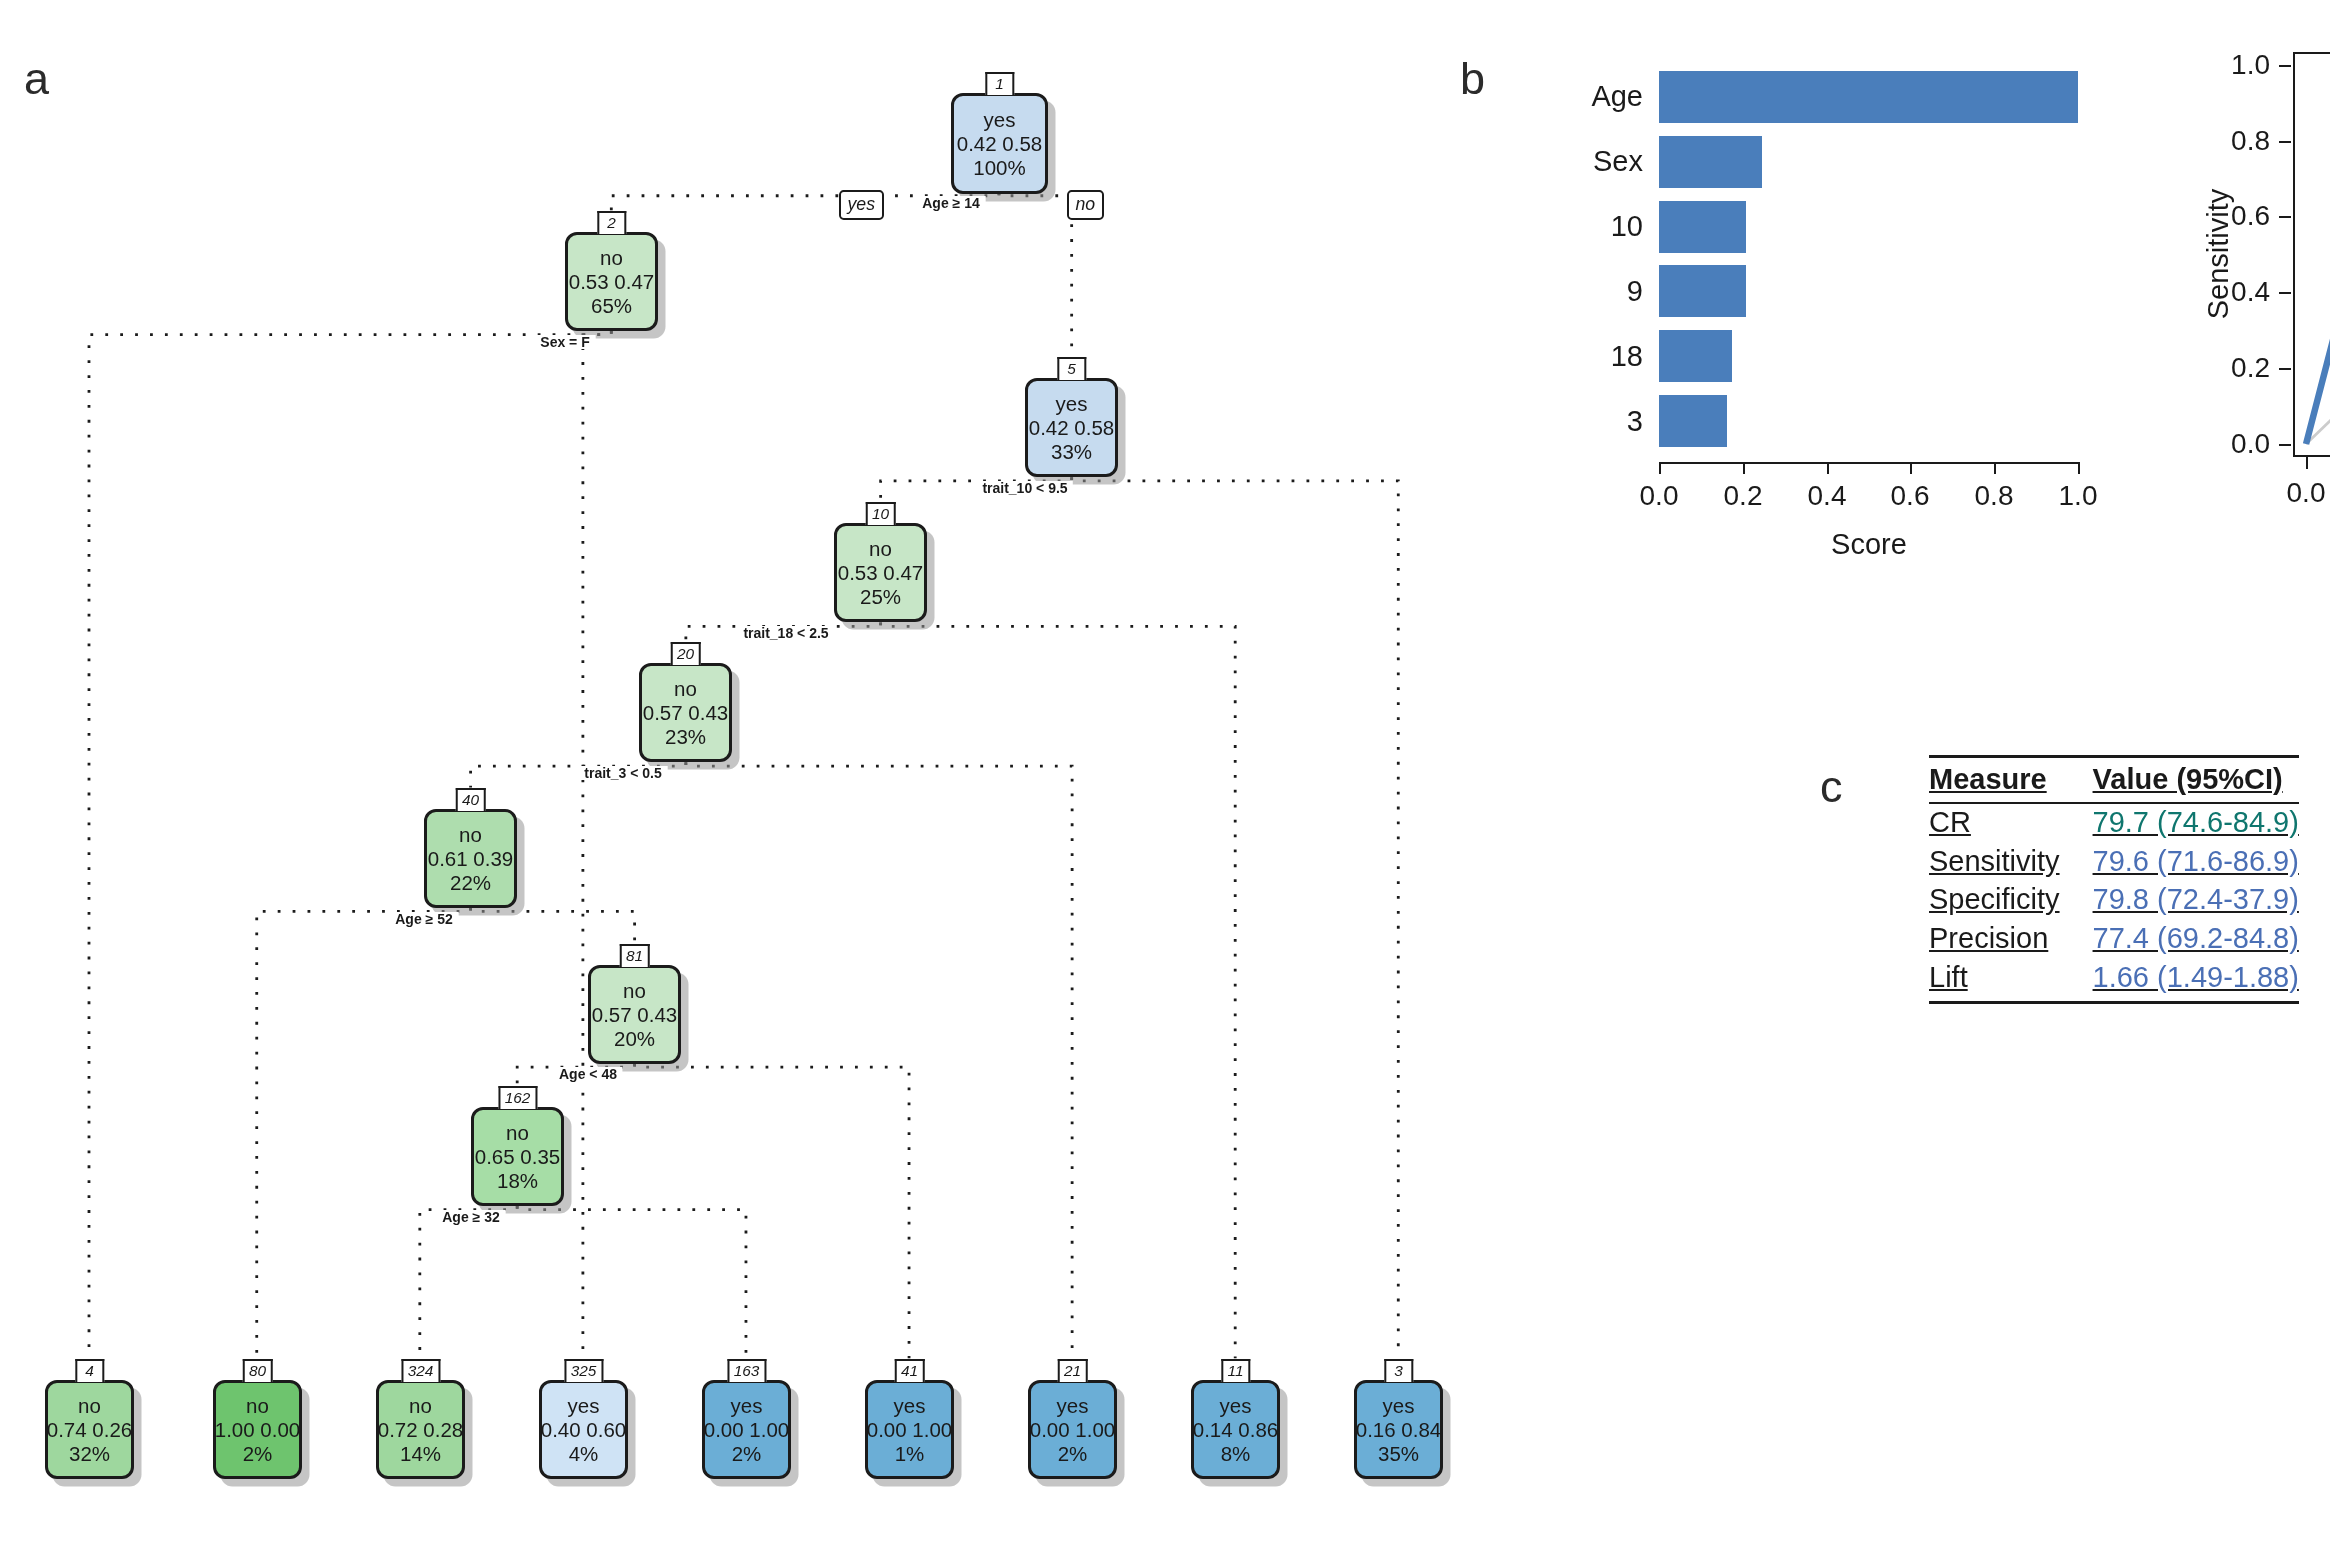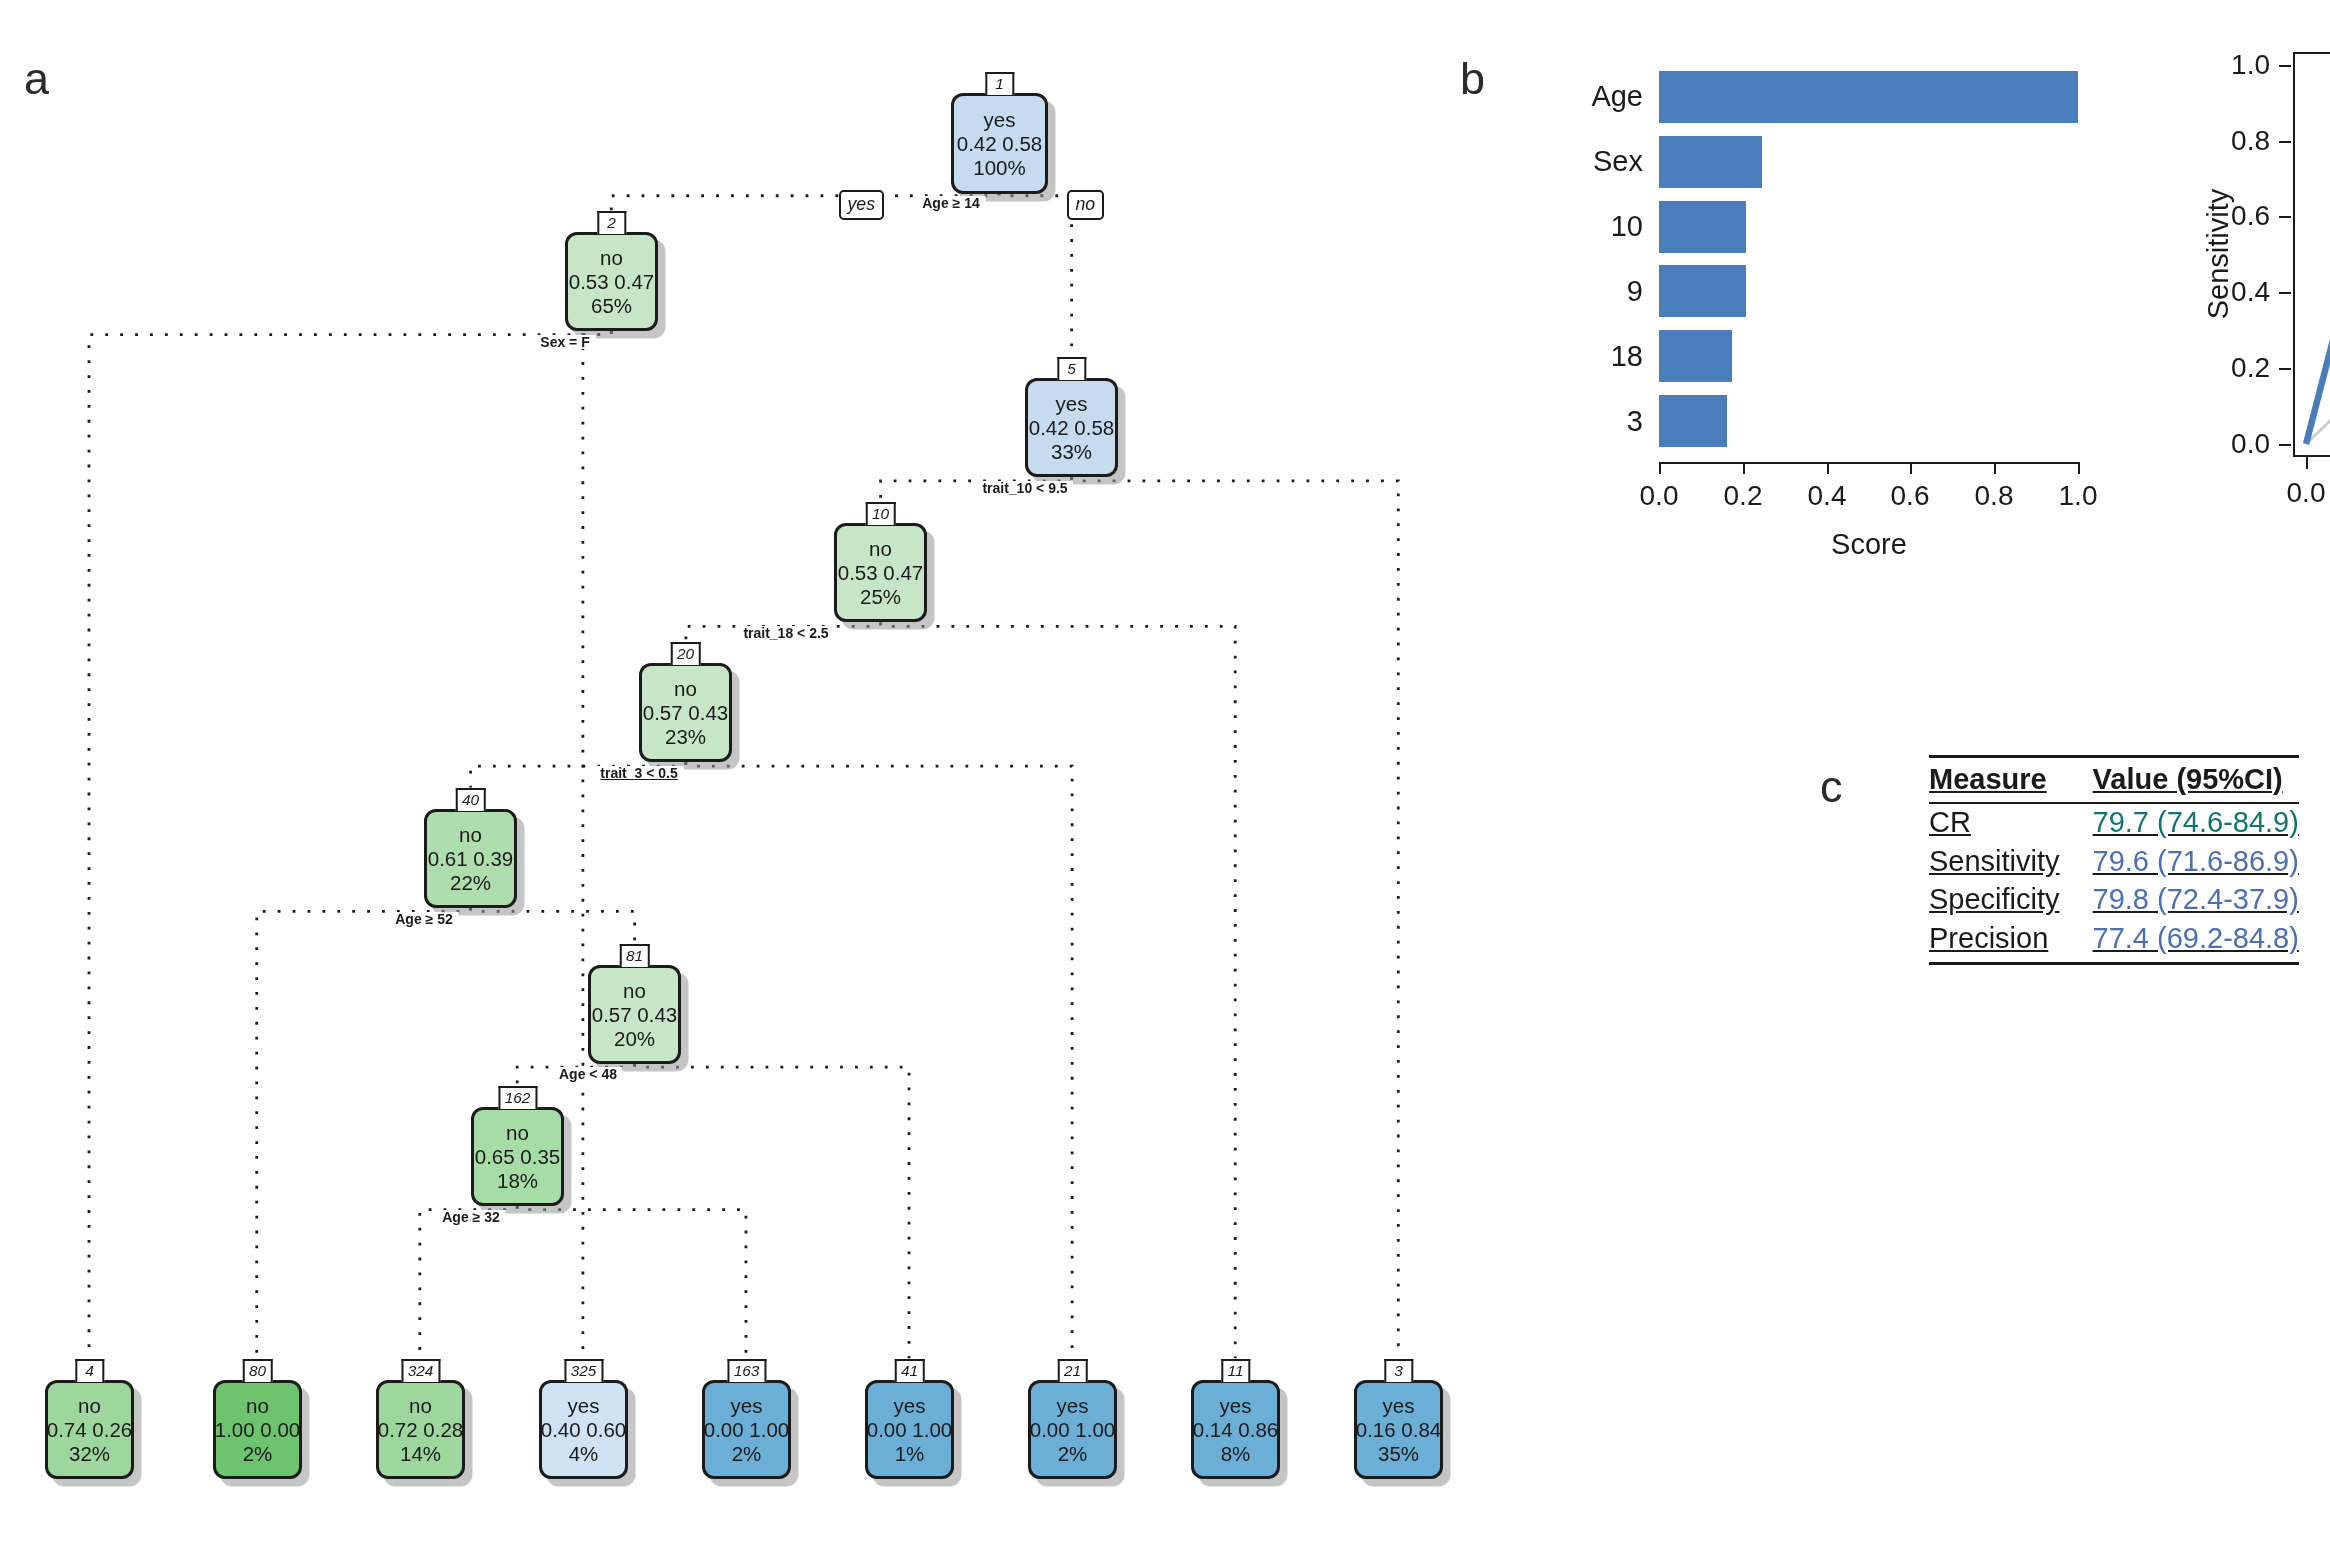--- a/index.html
+++ b/index.html
@@ -215,21 +215,21 @@
           <div class="ln">0.16 0.84</div>
           <div class="ln">35%</div>
         </div>
       </div>
     </div>
   <div id="tree-splits">
       <div class="split" style="left: 951px; top: 196px; transform: translate(-50%, 0px);">Age ≥ 14</div>
       <div class="split" style="left: 565px; top: 335px; transform: translate(-50%, 0px);">Sex = F</div>
       <div class="split" style="left: 1025px; top: 481px; transform: translate(-50%, 0px);">trait_10 &lt; 9.5</div>
       <div class="split" style="left: 786px; top: 626px; transform: translate(-50%, 0px);">trait_18 &lt; 2.5</div>
-      <div class="split" style="left: 639px; top: 766px; transform: translate(-50%, 0px); text-decoration: underline;">trait_3 &lt; 0.5</div>
+      <div class="split" style="left: 623px; top: 766px; transform: translate(-50%, 0px);">trait_3 &lt; 0.5</div>
       <div class="split" style="left: 424px; top: 912px; transform: translate(-50%, 0px);">Age ≥ 52</div>
       <div class="split" style="left: 588px; top: 1067px; transform: translate(-50%, 0px);">Age &lt; 48</div>
       <div class="split" style="left: 471px; top: 1210px; transform: translate(-50%, 0px);">Age ≥ 32</div>
       <div class="yn" style="left: 839px; top: 190px;">yes</div>
       <div class="yn" style="left: 1067px; top: 190px;">no</div>
     </div>
 </div>
 
 <div class="panel-letter" style="left:1460px;top:56px;">b</div>
 
@@ -305,16 +305,20 @@
           <td class="v" style="color:#4a6fb5">79.6 (71.6-86.9)</td>
         </tr>
         <tr>
           <td class="m">Specificity</td>
           <td class="v" style="color:#4a6fb5">79.8 (72.4-37.9)</td>
         </tr>
         <tr>
           <td class="m">Precision</td>
           <td class="v" style="color:#4a6fb5">77.4 (69.2-84.8)</td>
         </tr>
+        <tr>
+          <td class="m">Lift</td>
+          <td class="v" style="color:#4a6fb5">1.66 (1.49-1.88)</td>
+        </tr>
       </tbody>
     </table>
   </div>
 
 
 </body></html>

